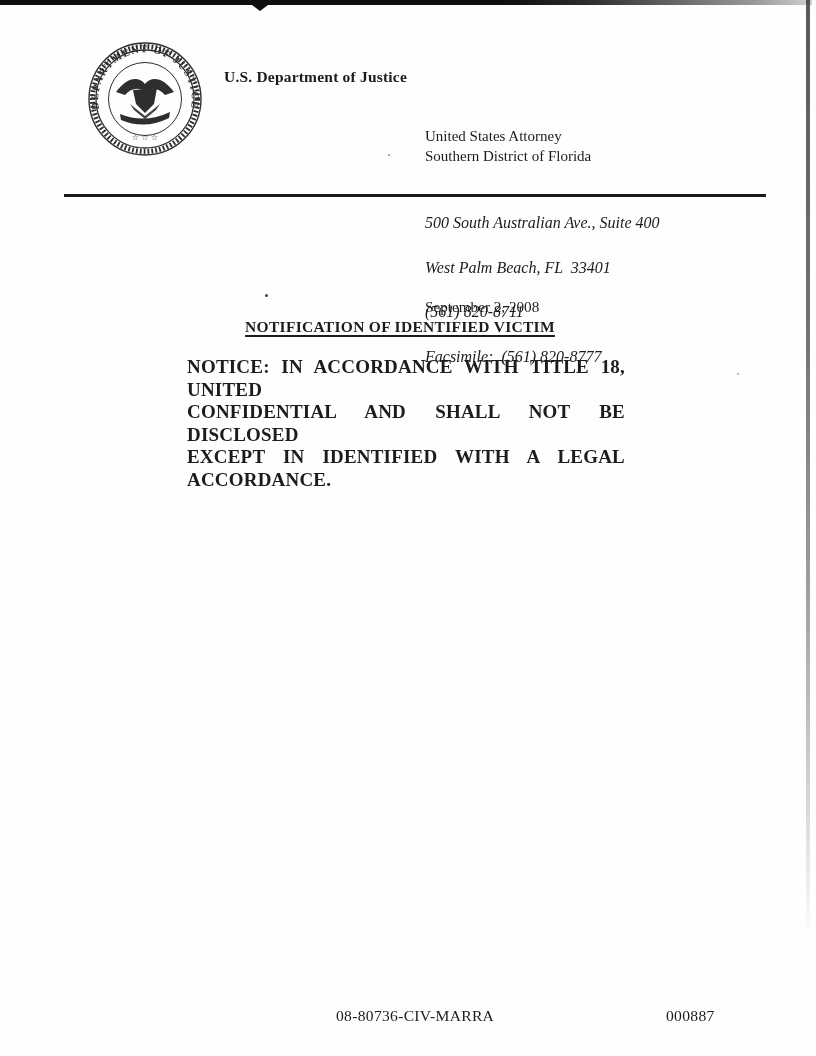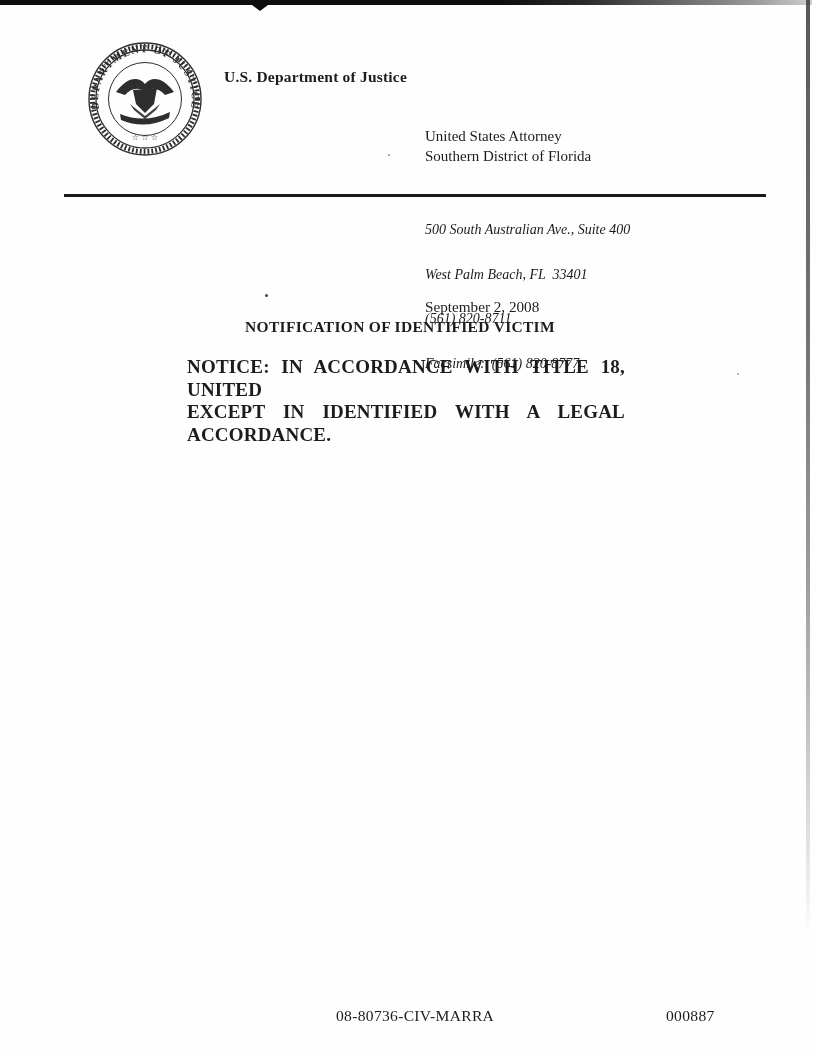--- a/index.html
+++ b/index.html
@@ -49,36 +49,37 @@
   }
   .office-block {
     position: absolute; left: 425px; top: 127px;
     font-size: 15px; line-height: 19.5px;
   }
   .rule {
     position: absolute; left: 64px; top: 194px;
     width: 702px; height: 3px; background: #1b1b1b;
   }
   .address-block {
-    position: absolute; left: 425px; top: 193px;
-    font-style: italic; font-size: 14px; line-height: 14.9px;
+    position: absolute; left: 425px; top: 186px;
+    font-style: italic; font-size: 16px; line-height: 14.9px;
     white-space: pre;
   }
   .date-line {
     position: absolute; left: 425px; top: 298px;
     font-size: 15.2px;
   }
 
   
   .doc-title {
     position: absolute; left: 180px; top: 318px; width: 440px;
     text-align: center; font-size: 15.5px; font-weight: bold;
     letter-spacing: .3px;
   }
   .doc-title span {
+    text-decoration: underline;
     text-decoration-thickness: 1.5px;
     text-underline-offset: 3px;
   }
   .body-block {
     position: absolute; left: 187px; top: 356px; width: 438px;
     font-size: 19px; font-weight: bold; line-height: 22.5px;
     letter-spacing: .2px;
   }
   .jline { text-align: justify; text-align-last: justify; }
   .lline { text-align: left; }
@@ -145,20 +146,21 @@
   </div>
 
   <div class="date-line">September 2, 2008</div>
 
   <div class="doc-title">
     <span>NOTIFICATION OF IDENTIFIED VICTIM</span>
   </div>
 
   <div class="body-block">
     <div class="jline">NOTICE: IN ACCORDANCE WITH TITLE 18, UNITED</div>
+    <div class="jline">CONFIDENTIAL AND SHALL NOT BE DISCLOSED</div>
     <div class="jline">EXCEPT IN IDENTIFIED WITH A LEGAL</div>
     <div class="lline">ACCORDANCE.</div>
   </div>
 
   <div class="footer-case">08-80736-CIV-MARRA</div>
   <div class="footer-bates">000887</div>
 
 </div>
 
 </body></html>

